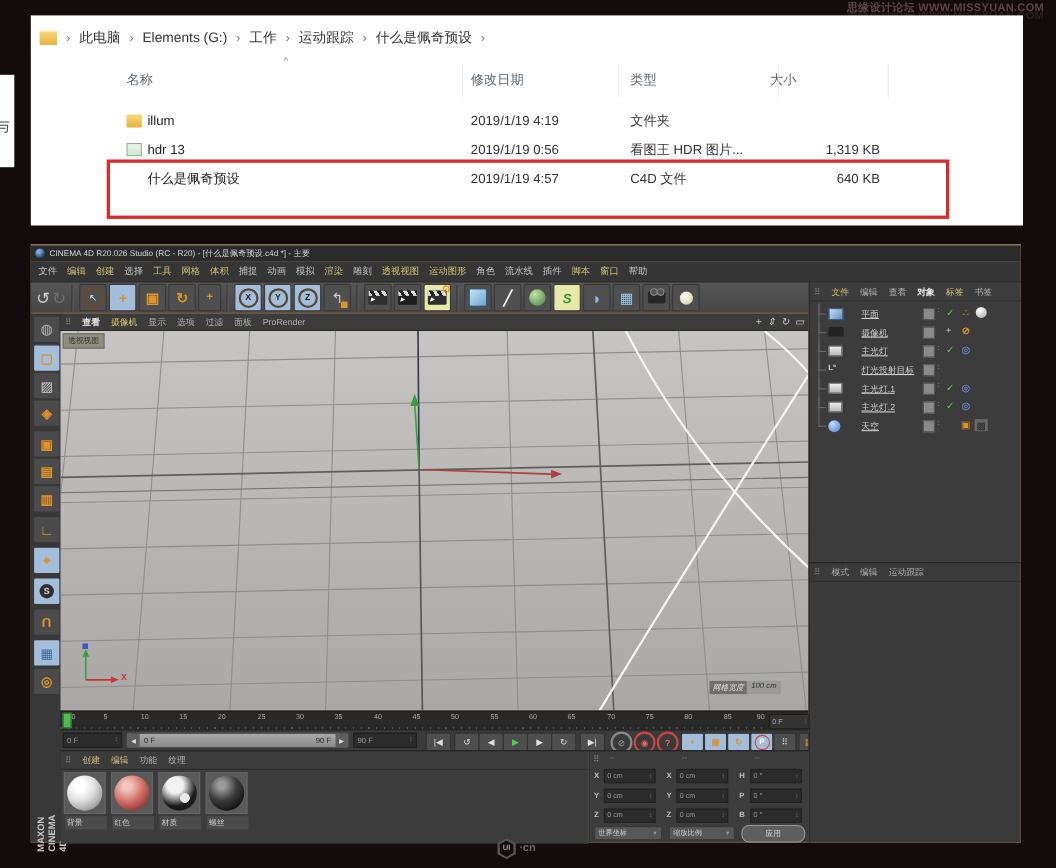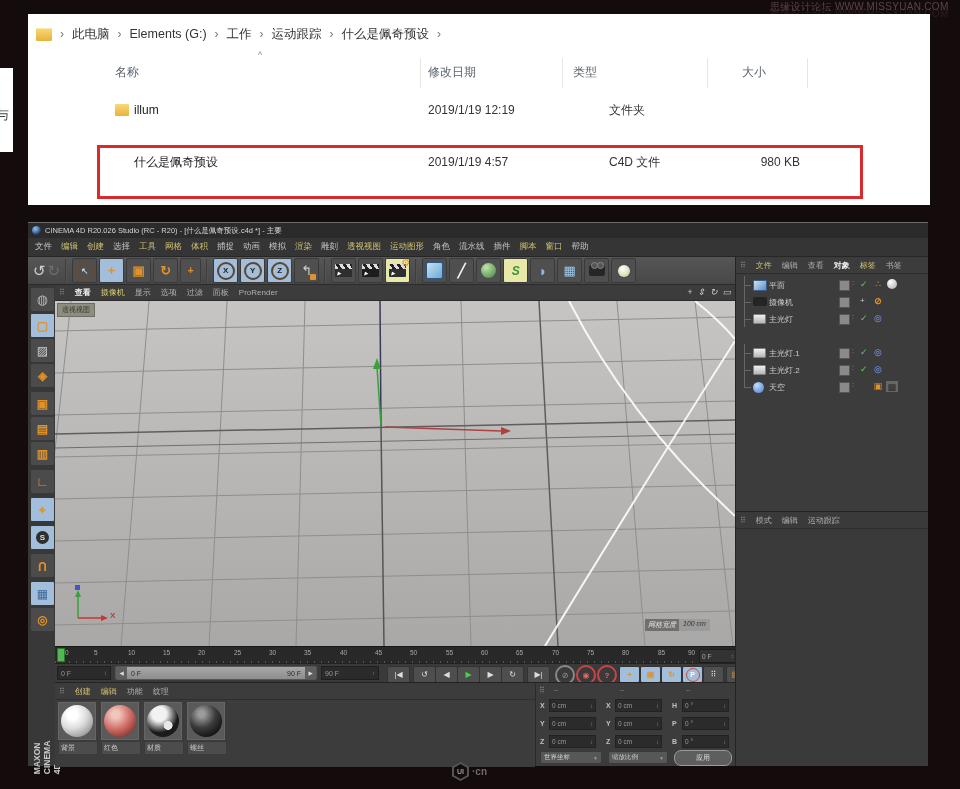--- a/index.html
+++ b/index.html
@@ -7,29 +7,29 @@
   
   .explorer{position:absolute;left:28px;top:14px;width:902px;height:191px;background:#fff;}
   .crumb{position:absolute;left:8px;top:7px;height:26px;display:flex;align-items:center;gap:8px;font-size:12.5px;color:#333;}
   .crumb .chev{color:#777;font-size:12px;}
   .folder-ico{display:inline-block;width:16px;height:13px;border-radius:1px;background:linear-gradient(#f8d87a,#e8b23e);box-shadow:inset 0 1px 0 #fce9a8;}
   .hdrline{position:absolute;top:44px;width:1px;height:30px;background:#e6e6e6;}
   .xhdr{position:absolute;top:50px;font-size:12px;color:#5a646e;}
   .xrow{position:absolute;left:0;width:860px;height:24px;line-height:24px;font-size:12px;color:#222;}
   .xrow span{position:absolute;top:0;}
   .cell-date{left:400px;color:#333;}
-  .cell-type{left:545px;color:#333;margin-left:36px;}
+  .cell-type{left:545px;color:#333;}
   .cell-size{left:660px;width:112px;text-align:right;color:#333;}
   .fico{position:absolute;top:6px;left:87px;width:14px;height:12px;}
   .fico.folder{background:linear-gradient(#f8d87a,#e8b23e);border-radius:1px;}
   .fico.image{background:linear-gradient(#eaf4ea,#cfe6cf);border:1px solid #8db48d;width:12px;height:10px;}
   .fico.c4d{width:12px;height:12px;border-radius:50%;background:radial-gradient(circle at 35% 30%,#7ab0e0 15%,#1a2a50 75%);}
   .redbox{position:absolute;left:69px;top:131px;width:760px;height:48px;border:3px solid #d92b2b;pointer-events:none;}
   .sliver{position:absolute;left:0;top:68px;width:13px;height:84px;background:#fff;overflow:hidden;color:#444;font-size:13px;}
-  .wm-top{position:absolute;left:770px;top:0;width:190px;font-size:10px;font-weight:normal;color:#5c4444;letter-spacing:.3px;text-shadow:0 7px 0 rgba(92,68,68,.35);}
+  .wm-top{position:absolute;left:770px;top:0;width:190px;font-size:10px;font-weight:bold;color:#5c4444;letter-spacing:.3px;text-shadow:0 7px 0 rgba(92,68,68,.35);}
   
   .c4d{position:absolute;left:28px;top:222px;width:900px;height:543px;background:#fdba74;border-top:1px solid #6a6a6a;}
   .titlebar{position:absolute;left:0;top:0;width:900px;height:15px;background:#2b2b2b;display:flex;align-items:center;gap:4px;padding-left:4px;box-sizing:border-box;font-size:7.5px;color:#d6d6d6;}
   .appico{width:9px;height:9px;border-radius:50%;background:radial-gradient(circle at 35% 30%,#7ab0e0 15%,#17264a 80%);}
   .menubar{position:absolute;left:0;top:15px;width:900px;height:19px;background:#353535;display:flex;align-items:center;gap:9px;padding-left:7px;box-sizing:border-box;font-size:8.5px;color:#c4c4c4;border-bottom:1px solid #262626;}
   .menubar span{cursor:default;}
   .menubar span:nth-child(2),.menubar span:nth-child(3),.menubar span:nth-child(5),.menubar span:nth-child(6),.menubar span:nth-child(7),
   .menubar span:nth-child(11),.menubar span:nth-child(13),.menubar span:nth-child(14),.menubar span:nth-child(18),.menubar span:nth-child(19){color:#cfc070;}
   .toolbar{position:absolute;left:0;top:34px;width:707px;height:28px;background:linear-gradient(#565656,#474747);display:flex;align-items:center;gap:2px;padding-left:5px;box-sizing:border-box;border-bottom:1px solid #2b2b2b;}
   .tile{width:23px;height:23px;display:flex;align-items:center;justify-content:center;background:#4f4f4f;border:1px solid #3a3a3a;border-radius:2px;color:#ddd;position:relative;flex:none;}
@@ -100,21 +100,21 @@
   .cfld{position:absolute;width:47px;height:13px;background:#2b2b2b;border:1px solid #222;display:flex;align-items:center;font-size:6.5px;color:#999;padding:0 2px;box-sizing:border-box;}
   .dd{position:absolute;top:68px;height:13px;background:#575757;border:1px solid #3a3a3a;border-radius:2px;display:flex;align-items:center;font-size:6.5px;color:#ccc;padding:0 3px;box-sizing:border-box;}
   .dd .ar{margin-left:auto;font-size:5px;color:#999;}
   .apply{position:absolute;left:138px;top:67px;width:56px;height:14px;border:1px solid #9a9a9a;border-radius:7px;background:#5e5e5e;display:flex;align-items:center;justify-content:center;font-size:7px;color:#ddd;}
   
   .om{position:absolute;left:707px;top:34px;width:193px;height:254px;background:#3c3c3c;border-left:1px solid #242424;box-sizing:border-box;}
   .omrow{position:absolute;left:0;width:193px;height:17px;font-size:8px;color:#ccc;}
   .tree{position:absolute;left:8px;top:0;width:6px;height:9px;border-left:1px solid #666;border-bottom:1px solid #666;}
   .treev{position:absolute;left:8px;top:0;width:1px;height:17px;background:#666;}
   .oicon{position:absolute;left:17px;top:4px;}
-  .oname{position:absolute;left:33px;top:4px;width:66px;overflow:hidden;white-space:nowrap;}
+  .oname{position:absolute;left:47px;top:4px;width:66px;overflow:hidden;white-space:nowrap;text-decoration:underline;}
   .obox{position:absolute;left:103px;top:4px;width:9px;height:9px;background:#8a8a8a;border:1px solid #555;}
   .odots{position:absolute;left:116px;top:3px;color:#999;font-size:7px;}
   .ovis{position:absolute;left:124px;top:3px;font-size:9px;}
   .otag{position:absolute;top:2px;width:12px;height:12px;display:flex;align-items:center;justify-content:center;font-size:9px;}
   .i-plane{width:12px;height:9px;background:linear-gradient(135deg,#cfe2f4,#5f8fc0);border:1px solid #3a5f8a;}
   .i-cam{width:14px;height:9px;background:#242424;border-radius:2px;}
   .i-light{width:11px;height:8px;background:linear-gradient(#f0f0f0,#b5b5b5);border:1px solid #808080;border-radius:1px;}
   .i-sky{width:11px;height:11px;border-radius:50%;background:radial-gradient(circle at 35% 30%,#bfe0ff,#4a78c8);}
   .i-lt{font-size:7px;color:#ddd;font-weight:bold;}
   .sph{width:10px;height:10px;border-radius:50%;background:radial-gradient(circle at 35% 30%,#fff,#aaa);}
@@ -150,39 +150,46 @@
       <span>运动跟踪</span>
       <span class="chev">›</span>
       <span>什么是佩奇预设</span>
       <span class="chev">›</span>
     </div>
 
     <span class="xhdr" style="left:87px;">名称</span>
     <span style="position:absolute;left:230px;top:36px;color:#888;font-size:9px;">^</span>
     <span class="xhdr" style="left:400px;">修改日期</span>
     <span class="xhdr" style="left:545px;">类型</span>
-    <span class="xhdr" style="left:714px;">大小</span>
+    <span class="xhdr" style="left:672px;">大小</span>
     <div class="hdrline" style="left:392px;"></div>
     <div class="hdrline" style="left:534px;"></div>
     <div class="hdrline" style="left:679px;"></div>
     <div class="hdrline" style="left:779px;"></div>
 
     <div class="xrow" style="top:84px;">
       <i class="fico folder"></i>
       <span style="left:106px;">illum</span>
-      <span class="cell-date">2019/1/19 12:19</span>
+      <span class="cell-date">2019/1/19 4:19</span>
       <span class="cell-type">文件夹</span>
       <span class="cell-size"></span>
+    </div>
+    <div class="xrow" style="top:110px;">
+      <i class="fico image"></i>
+      <span style="left:106px;">hdr 13</span>
+      <span class="cell-date">2019/1/19 0:56</span>
+      <span class="cell-type">看图王 HDR 图片...</span>
+      <span class="cell-size">1,319 KB</span>
     </div>
     <div class="xrow" style="top:136px;">
       <i class="fico c4d"></i>
       <span style="left:106px;">什么是佩奇预设</span>
       <span class="cell-date">2019/1/19 4:57</span>
       <span class="cell-type">C4D 文件</span>
-      <span class="cell-size">980 KB</span>
+      <span class="cell-size">640 KB</span>
     </div>
     <div class="redbox"></div>
   </div>
 
   <div class="c4d">
 
     <div class="titlebar">
       <span class="appico"></span>
       <span>CINEMA 4D R20.026 Studio (RC - R20) - [什么是佩奇预设.c4d *] - 主要</span>
     </div>
@@ -629,20 +636,28 @@
         <span class="treev"></span>
           <span class="tree"></span>
         <span class="oicon i-light"></span>
         <span class="oname">主光灯</span>
         <span class="obox"></span>
         <span class="odots">:</span>
         <span class="ovis" style="color:#5ad05a;">✓</span>
         <span class="otag" style="left:136px;color:#7aa0ff;">◎</span>
       </div>
 
+      <div class="omrow" style="top:70px;">
+        <span class="treev"></span>
+          <span class="tree"></span>
+        <span class="oicon i-lt">L°</span>
+        <span class="oname">灯光投射目标</span>
+        <span class="obox"></span>
+        <span class="odots">:</span>
+      </div>
 
       <div class="omrow" style="top:87px;">
         <span class="treev"></span>
           <span class="tree"></span>
         <span class="oicon i-light"></span>
         <span class="oname">主光灯.1</span>
         <span class="obox"></span>
         <span class="odots">:</span>
         <span class="ovis" style="color:#5ad05a;">✓</span>
         <span class="otag" style="left:136px;color:#7aa0ff;">◎</span>

